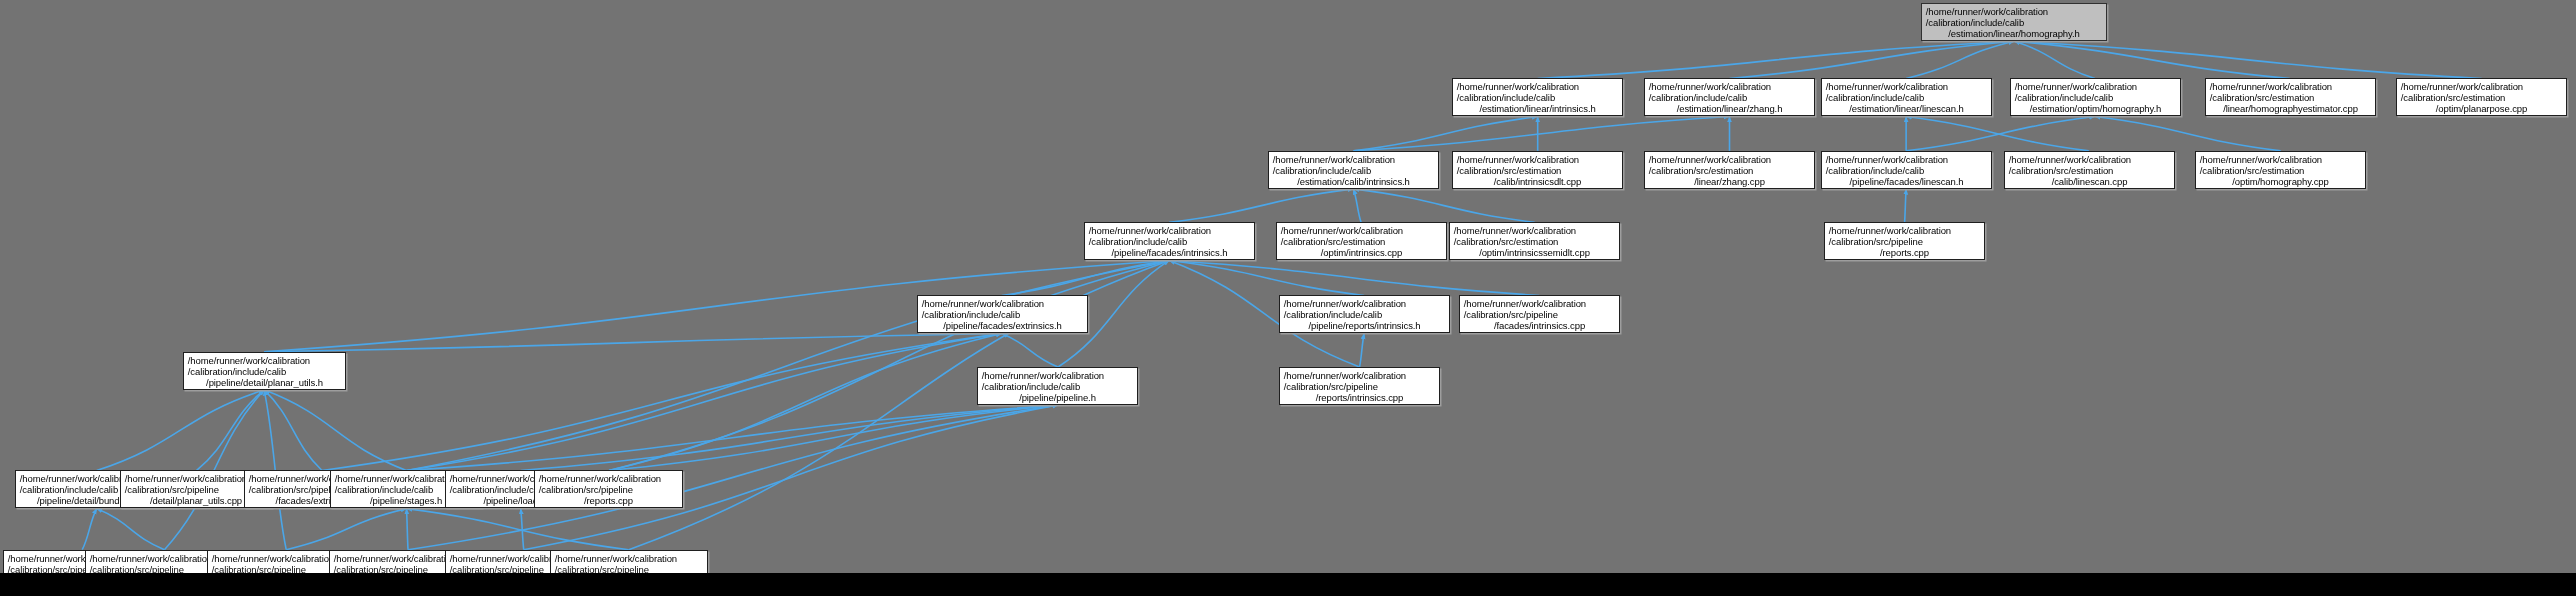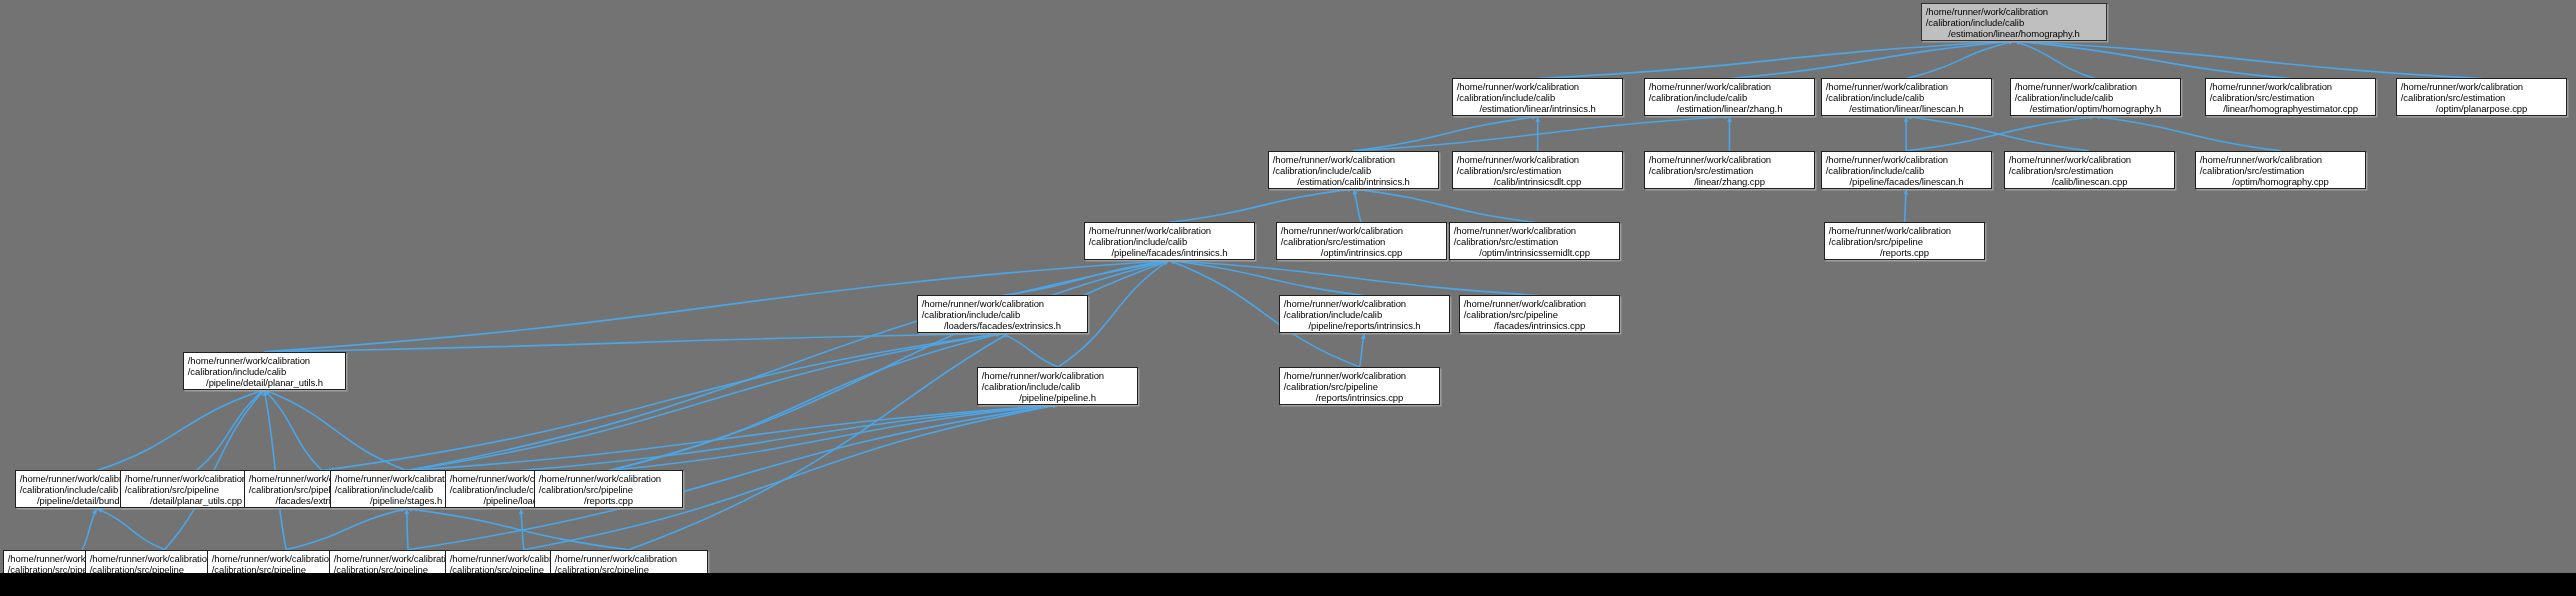--- a/index.html
+++ b/index.html
@@ -90,21 +90,21 @@
       <div class="node" style="left: 1268px; top: 151px; width: 171px; height: 38px;"><span class="l1">/home/runner/work/calibration</span><span class="l2">/calibration/include/calib</span><span class="l3">/estimation/calib/intrinsics.h</span></div>
       <div class="node" style="left: 1452px; top: 151px; width: 171px; height: 38px;"><span class="l1">/home/runner/work/calibration</span><span class="l2">/calibration/src/estimation</span><span class="l3">/calib/intrinsicsdlt.cpp</span></div>
       <div class="node" style="left: 1644px; top: 151px; width: 171px; height: 38px;"><span class="l1">/home/runner/work/calibration</span><span class="l2">/calibration/src/estimation</span><span class="l3">/linear/zhang.cpp</span></div>
       <div class="node" style="left: 1821px; top: 151px; width: 171px; height: 38px;"><span class="l1">/home/runner/work/calibration</span><span class="l2">/calibration/include/calib</span><span class="l3">/pipeline/facades/linescan.h</span></div>
       <div class="node" style="left: 2004px; top: 151px; width: 171px; height: 38px;"><span class="l1">/home/runner/work/calibration</span><span class="l2">/calibration/src/estimation</span><span class="l3">/calib/linescan.cpp</span></div>
       <div class="node" style="left: 2195px; top: 151px; width: 171px; height: 38px;"><span class="l1">/home/runner/work/calibration</span><span class="l2">/calibration/src/estimation</span><span class="l3">/optim/homography.cpp</span></div>
       <div class="node" style="left: 1084px; top: 222px; width: 171px; height: 38px;"><span class="l1">/home/runner/work/calibration</span><span class="l2">/calibration/include/calib</span><span class="l3">/pipeline/facades/intrinsics.h</span></div>
       <div class="node" style="left: 1276px; top: 222px; width: 171px; height: 38px;"><span class="l1">/home/runner/work/calibration</span><span class="l2">/calibration/src/estimation</span><span class="l3">/optim/intrinsics.cpp</span></div>
       <div class="node" style="left: 1449px; top: 222px; width: 171px; height: 38px;"><span class="l1">/home/runner/work/calibration</span><span class="l2">/calibration/src/estimation</span><span class="l3">/optim/intrinsicssemidlt.cpp</span></div>
       <div class="node" style="left: 1824px; top: 222px; width: 161px; height: 38px;"><span class="l1">/home/runner/work/calibration</span><span class="l2">/calibration/src/pipeline</span><span class="l3">/reports.cpp</span></div>
-      <div class="node" style="left: 917px; top: 295px; width: 171px; height: 38px;"><span class="l1">/home/runner/work/calibration</span><span class="l2">/calibration/include/calib</span><span class="l3">/loaders/facades/extrinsics.h</span></div>
+      <div class="node" style="left: 917px; top: 295px; width: 171px; height: 38px;"><span class="l1">/home/runner/work/calibration</span><span class="l2">/calibration/include/calib</span><span class="l3">/pipeline/facades/extrinsics.h</span></div>
       <div class="node" style="left: 1279px; top: 295px; width: 171px; height: 38px;"><span class="l1">/home/runner/work/calibration</span><span class="l2">/calibration/include/calib</span><span class="l3">/pipeline/reports/intrinsics.h</span></div>
       <div class="node" style="left: 1459px; top: 295px; width: 161px; height: 38px;"><span class="l1">/home/runner/work/calibration</span><span class="l2">/calibration/src/pipeline</span><span class="l3">/facades/intrinsics.cpp</span></div>
       <div class="node" style="left: 977px; top: 367px; width: 161px; height: 38px;"><span class="l1">/home/runner/work/calibration</span><span class="l2">/calibration/include/calib</span><span class="l3">/pipeline/pipeline.h</span></div>
       <div class="node" style="left: 1279px; top: 367px; width: 161px; height: 38px;"><span class="l1">/home/runner/work/calibration</span><span class="l2">/calibration/src/pipeline</span><span class="l3">/reports/intrinsics.cpp</span></div>
       <div class="node" style="left: 183px; top: 352px; width: 163px; height: 38px;"><span class="l1">/home/runner/work/calibration</span><span class="l2">/calibration/include/calib</span><span class="l3">/pipeline/detail/planar_utils.h</span></div>
       <div class="node" style="left: 15px; top: 470px; width: 163px; height: 38px;"><span class="l1">/home/runner/work/calibration</span><span class="l2">/calibration/include/calib</span><span class="l3">/pipeline/detail/bundle_utils.h</span></div>
       <div class="node" style="left: 120px; top: 470px; width: 152px; height: 38px;"><span class="l1">/home/runner/work/calibration</span><span class="l2">/calibration/src/pipeline</span><span class="l3">/detail/planar_utils.cpp</span></div>
       <div class="node" style="left: 244px; top: 470px; width: 157px; height: 38px;"><span class="l1">/home/runner/work/calibration</span><span class="l2">/calibration/src/pipeline</span><span class="l3">/facades/extrinsics.cpp</span></div>
       <div class="node" style="left: 330px; top: 470px; width: 152px; height: 38px;"><span class="l1">/home/runner/work/calibration</span><span class="l2">/calibration/include/calib</span><span class="l3">/pipeline/stages.h</span></div>
       <div class="node" style="left: 445px; top: 470px; width: 152px; height: 38px;"><span class="l1">/home/runner/work/calibration</span><span class="l2">/calibration/include/calib</span><span class="l3">/pipeline/loaders.h</span></div>

